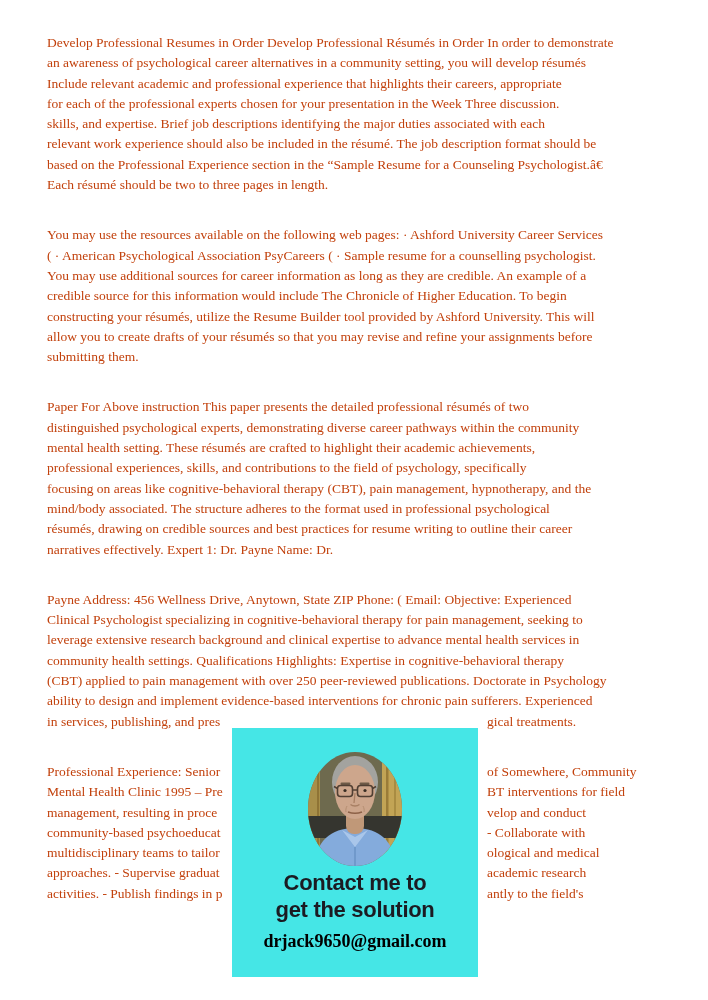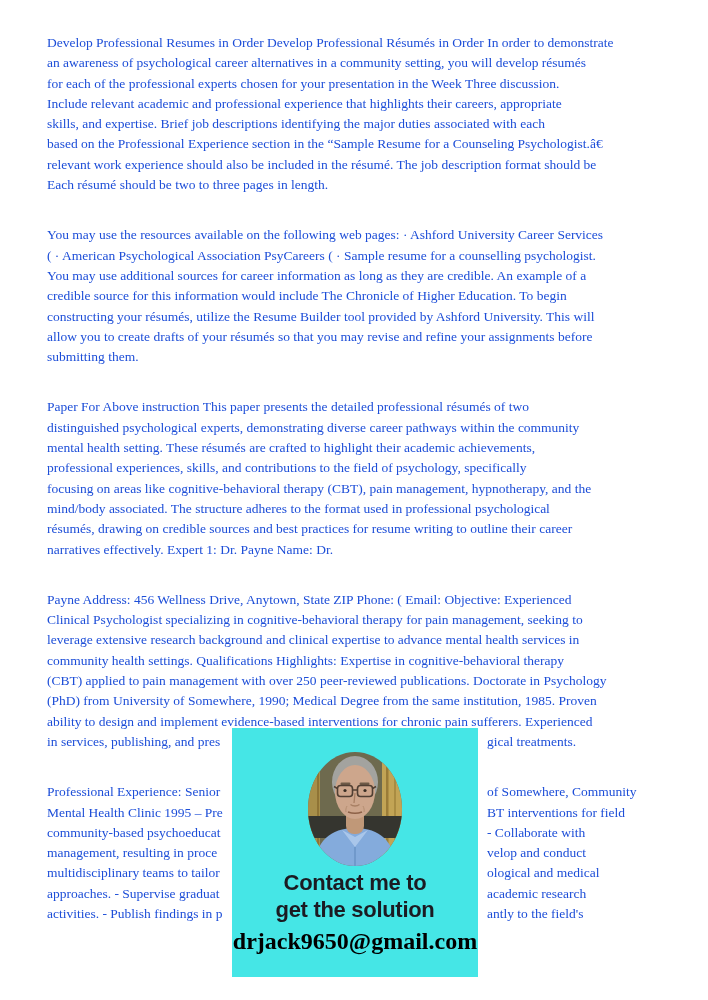--- a/index.html
+++ b/index.html
@@ -58,38 +58,38 @@
     font-family: "Liberation Sans", "DejaVu Sans", sans-serif;
     font-weight: 700;
     font-size: 22px;
     line-height: 26.5px;
     letter-spacing: -0.3px;
   }
   .email {
     margin-top: 5px;
     font-family: "Liberation Serif", "DejaVu Serif", serif;
     font-weight: 700;
-    font-size: 24px;
+    font-size: 18px;
     line-height: 26px;
   }
 </style>
 </head>
 <body>
 
 <div class="page" style="background: rgb(255, 255, 255);">
 
-  <div class="doc" style="color: #1d4ed8;">
+  <div class="doc" style="color: #c2410c;">
       <div class="para">
         <div class="line">Develop Professional Resumes in Order Develop Professional Résumés in Order In order to demonstrate</div>
         <div class="line">an awareness of psychological career alternatives in a community setting, you will develop résumés</div>
+        <div class="line">Include relevant academic and professional experience that highlights their careers, appropriate</div>
         <div class="line">for each of the professional experts chosen for your presentation in the Week Three discussion.</div>
-        <div class="line">Include relevant academic and professional experience that highlights their careers, appropriate</div>
         <div class="line">skills, and expertise. Brief job descriptions identifying the major duties associated with each</div>
+        <div class="line">relevant work experience should also be included in the résumé. The job description format should be</div>
         <div class="line">based on the Professional Experience section in the “Sample Resume for a Counseling Psychologist.â€</div>
-        <div class="line">relevant work experience should also be included in the résumé. The job description format should be</div>
         <div class="line">Each résumé should be two to three pages in length.</div>
       </div>
       <div class="para">
         <div class="line">You may use the resources available on the following web pages: · Ashford University Career Services</div>
         <div class="line">( · American Psychological Association PsyCareers ( · Sample resume for a counselling psychologist.</div>
         <div class="line">You may use additional sources for career information as long as they are credible. An example of a</div>
         <div class="line">credible source for this information would include The Chronicle of Higher Education. To begin</div>
         <div class="line">constructing your résumés, utilize the Resume Builder tool provided by Ashford University. This will</div>
         <div class="line">allow you to create drafts of your résumés so that you may revise and refine your assignments before</div>
         <div class="line">submitting them.</div>
@@ -103,29 +103,28 @@
         <div class="line">mind/body associated. The structure adheres to the format used in professional psychological</div>
         <div class="line">résumés, drawing on credible sources and best practices for resume writing to outline their career</div>
         <div class="line">narratives effectively. Expert 1: Dr. Payne Name: Dr.</div>
       </div>
       <div class="para">
         <div class="line">Payne Address: 456 Wellness Drive, Anytown, State ZIP Phone: ( Email: Objective: Experienced</div>
         <div class="line">Clinical Psychologist specializing in cognitive-behavioral therapy for pain management, seeking to</div>
         <div class="line">leverage extensive research background and clinical expertise to advance mental health services in</div>
         <div class="line">community health settings. Qualifications Highlights: Expertise in cognitive-behavioral therapy</div>
         <div class="line">(CBT) applied to pain management with over 250 peer-reviewed publications. Doctorate in Psychology</div>
-        <div class="line">(PhD) from University of Somewhere, 1990; Medical Degree from the same institution, 1985. Proven</div>
         <div class="line">ability to design and implement evidence-based interventions for chronic pain sufferers. Experienced</div>
         <div class="line"><span>in services, publishing, and pres</span><span class="frag-right">gical treatments.</span></div>
       </div>
       <div class="para">
         <div class="line"><span>Professional Experience: Senior</span><span class="frag-right">of Somewhere, Community</span></div>
         <div class="line"><span>Mental Health Clinic 1995 – Pre</span><span class="frag-right">BT interventions for field</span></div>
+        <div class="line"><span>management, resulting in proce</span><span class="frag-right">velop and conduct</span></div>
         <div class="line"><span>community-based psychoeducat</span><span class="frag-right">- Collaborate with</span></div>
-        <div class="line"><span>management, resulting in proce</span><span class="frag-right">velop and conduct</span></div>
         <div class="line"><span>multidisciplinary teams to tailor</span><span class="frag-right">ological and medical</span></div>
         <div class="line"><span>approaches. - Supervise graduat</span><span class="frag-right">academic research</span></div>
         <div class="line"><span>activities. - Publish findings in p</span><span class="frag-right">antly to the field's</span></div>
       </div>
     </div>
 
   <div class="overlay" style="background: rgb(69, 230, 230);">
     <div class="photo">
       <svg viewBox="0 0 94 114" xmlns="http://www.w3.org/2000/svg">
         <rect width="94" height="114" fill="#6e6a4e"></rect>

